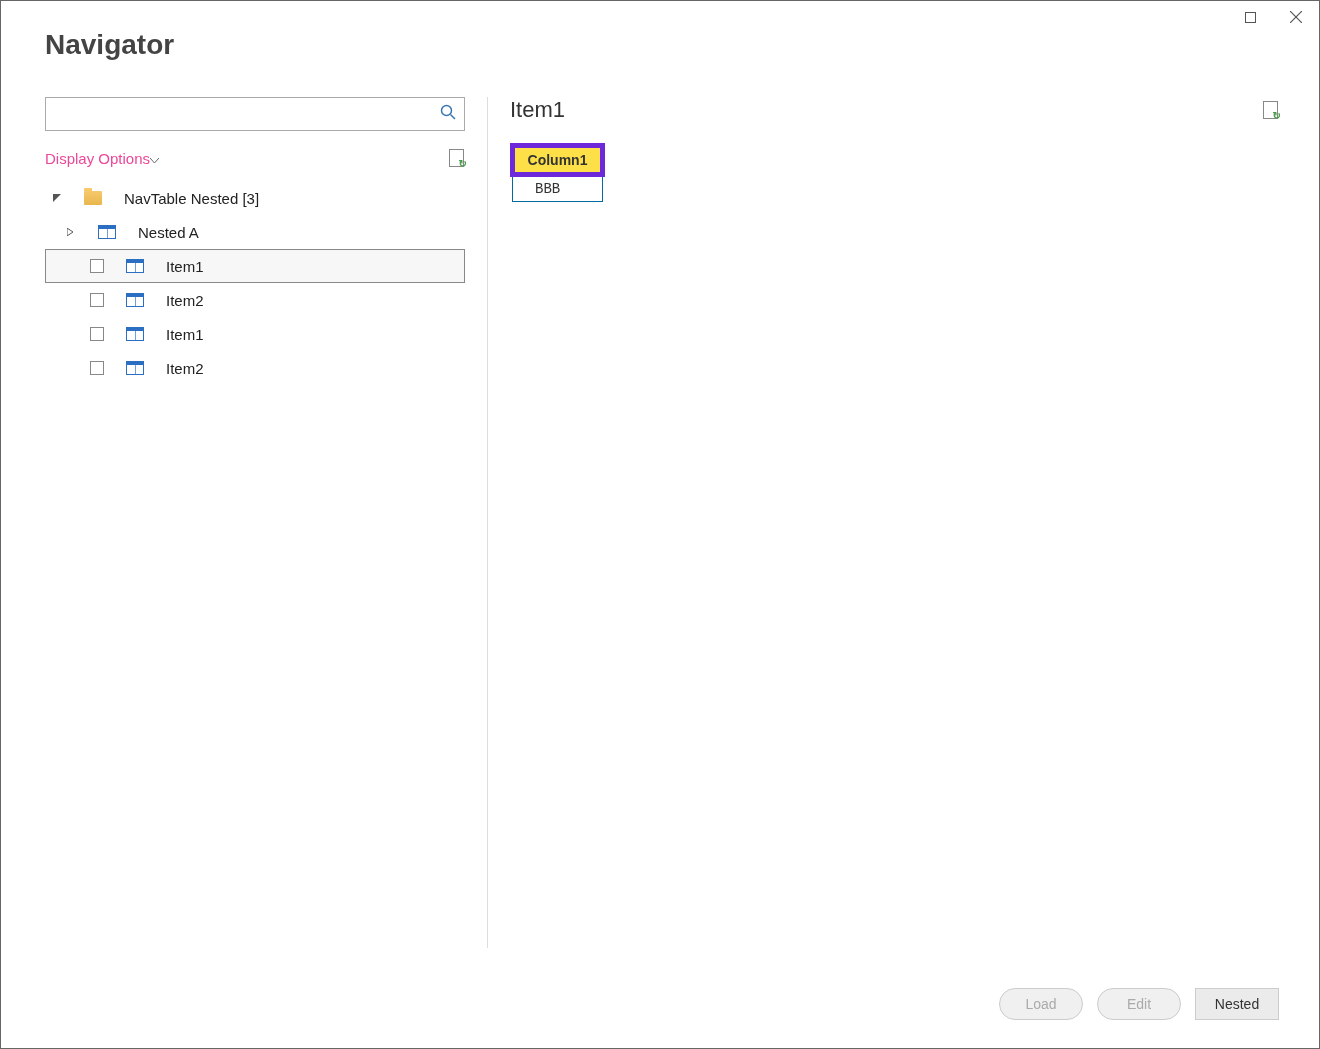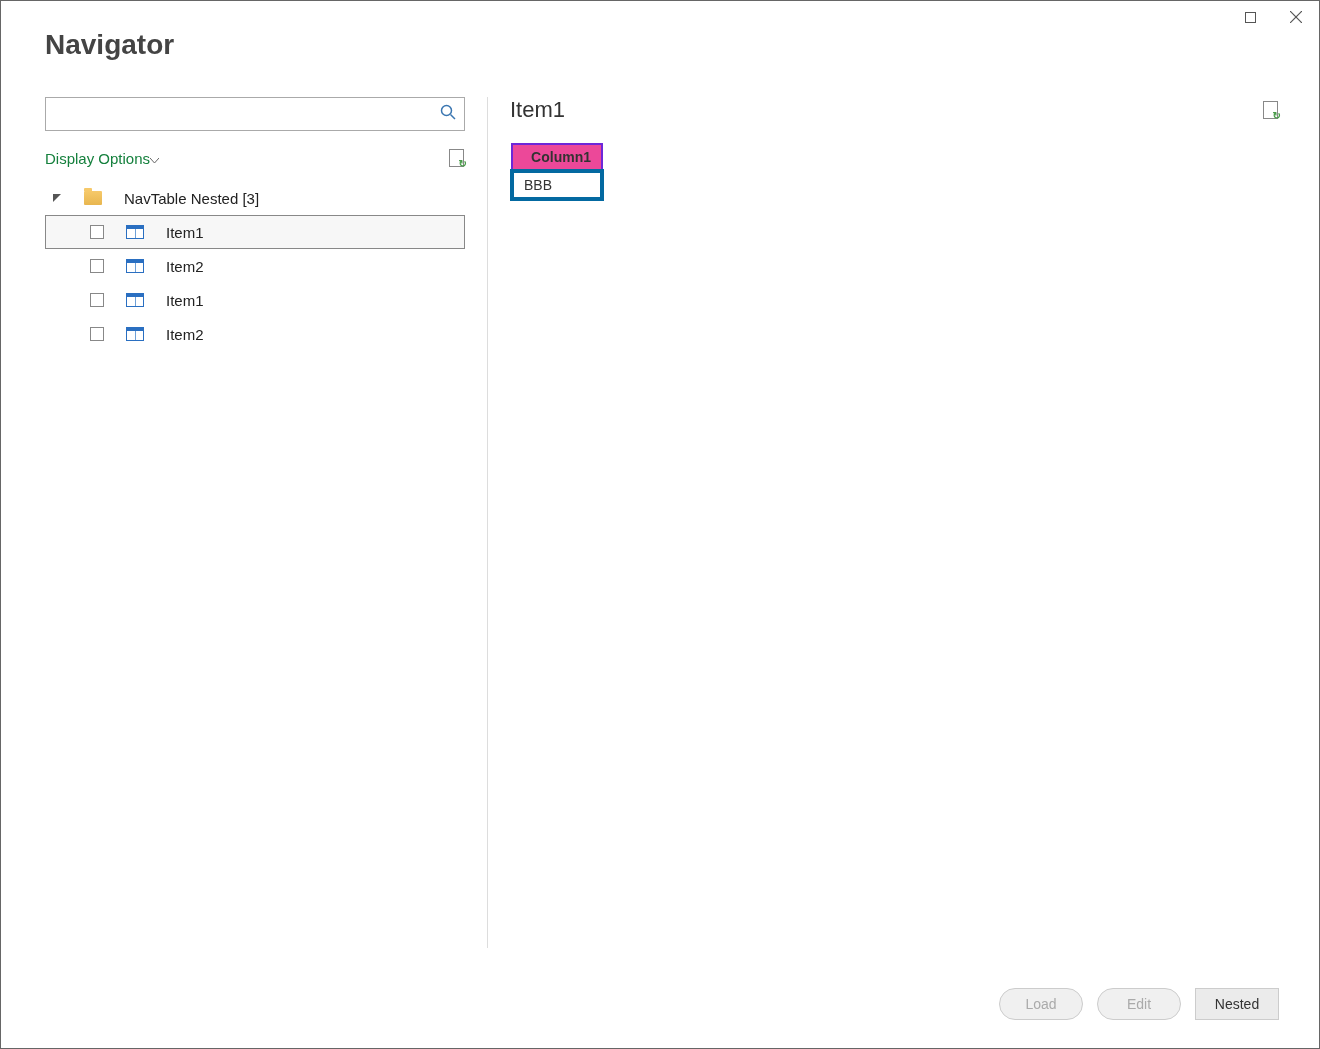--- a/index.html
+++ b/index.html
@@ -58,21 +58,21 @@
     .search-icon { color: #3a76b1; }
     .display-row {
       display: flex;
       justify-content: space-between;
       align-items: center;
       margin-top: 18px;
       margin-bottom: 14px;
     }
     .display-options {
       display: flex; align-items: center; 
-      font-size: 15px; color: #15803d; cursor: pointer;
+      font-size: 15px; color: #ec4899; cursor: pointer;
     }
     .refresh-icon { color: #666; position: relative; }
     .tree {
       font-size: 15px;
       color: #222;
     }
     .tree-row {
       display: flex;
       align-items: center;
       height: 34px;
@@ -150,31 +150,32 @@
       font-size: 22px;
       font-weight: 400;
       color: #333;
     }
     .preview-table {
       border: 1px solid #ccc;
       border-collapse: collapse;
       font-size: 14px;
     }
     .preview-table th {
-      background: #ec4899;
-      border: 2px solid #6d28d9;
+      background: #fde047;
+      border: 5px solid #6d28d9;
       padding: 4px 10px;
-      text-align: right;
+      text-align: center;
       font-weight: 600;
       color: #333;
       min-width: 90px;
     }
     .preview-table td {
-      border: 4px solid #0369a1;
-      padding: 4px 10px;
+      border: 1px solid #0369a1;
+      padding: 4px 22px;
+      font-family: Liberation Mono, monospace;
     }
     .footer {
       position: absolute;
       bottom: 28px; right: 40px;
       display: flex;
       gap: 14px;
     }
     .btn {
       min-width: 84px;
       height: 32px;
@@ -264,20 +265,29 @@
       <div class="tree-row level-0">
         <span class="expander">
           <svg width="8" height="8" viewBox="0 0 8 8">
               <path d="M0 0 L8 0 L0 8 Z" fill="#555"></path>
             </svg>
         </span>
         <span class="folder-icon"></span>
         <span>NavTable Nested [3]</span>
       </div>
 
+      <div class="tree-row level-1">
+        <span class="expander">
+          <svg width="8" height="8" viewBox="0 0 8 8">
+              <path d="M0 0 L6 4 L0 8 Z" fill="none" stroke="#555" stroke-width="1"></path>
+            </svg>
+        </span>
+        <span class="table-icon"></span>
+        <span>Nested A</span>
+      </div>
 
 
       <div class="tree-row level-2 selected">
         <span class="checkbox"></span>
         <span class="table-icon"></span>
         <span>Item1</span>
       </div>
 
       <div class="tree-row level-2">
         <span class="checkbox"></span>

